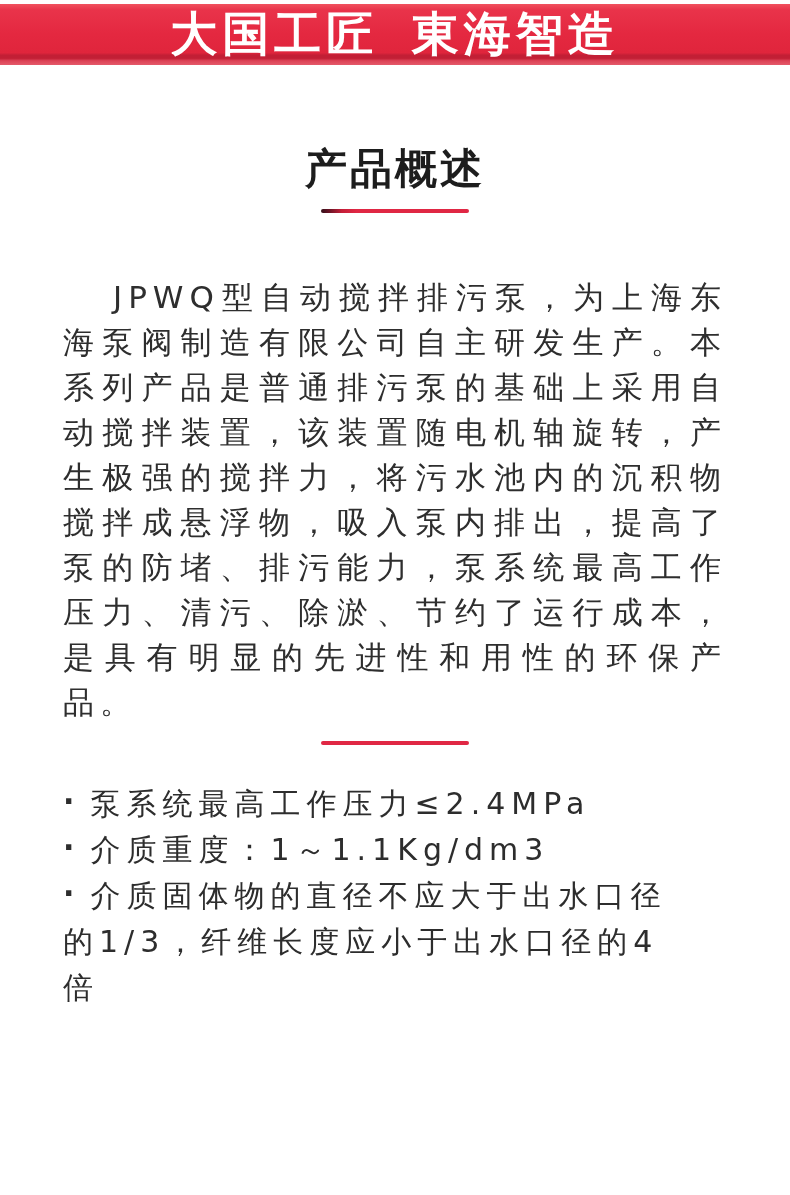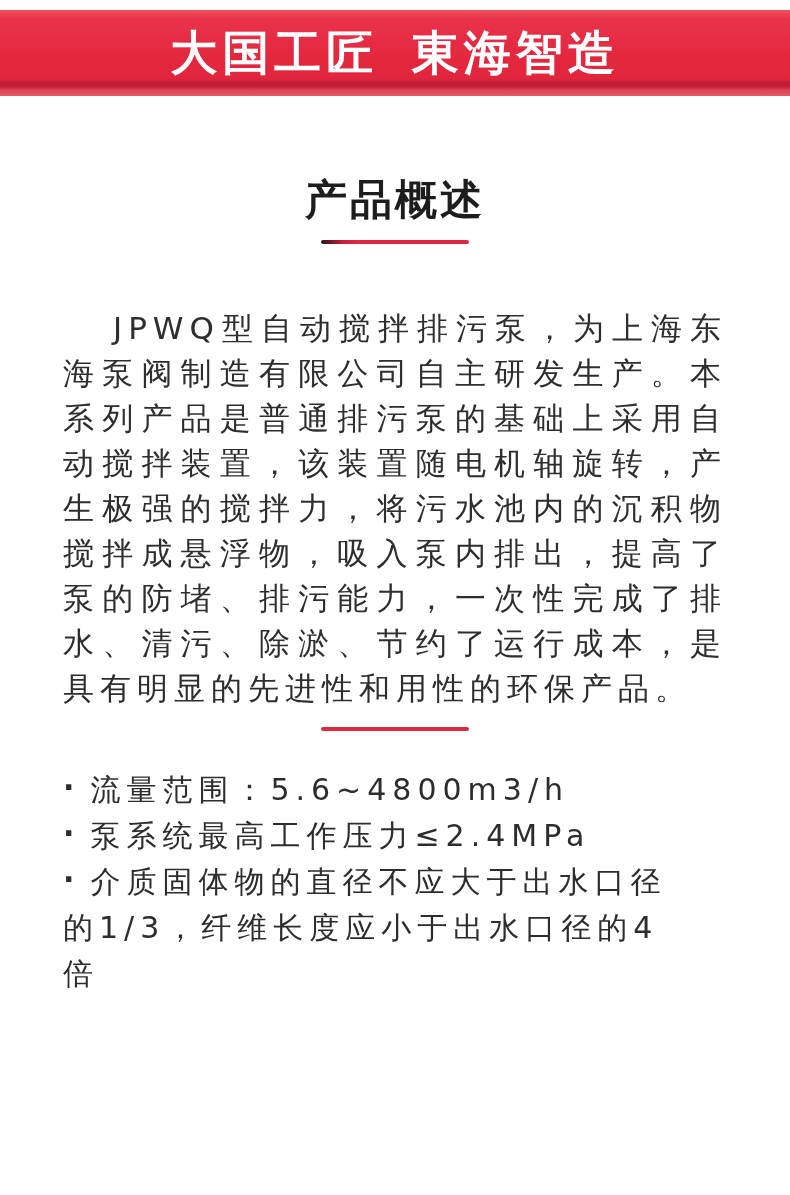--- a/index.html
+++ b/index.html
@@ -5,22 +5,22 @@
   * { margin: 0; padding: 0; box-sizing: border-box; }
   html, body {
     width: 790px;
     background: #ffffff;
     font-family: "DejaVu Sans", "Liberation Sans", sans-serif;
   }
   body { height: 1195px; overflow: hidden; }
 
   
   .banner {
-    margin-top: 10px;
-    height: 86px;
+    margin-top: 4px;
+    height: 61px;
     display: flex;
     align-items: center;
     justify-content: center;
     background: linear-gradient(180deg,
       #f0515e 0%,
       #e9334a 10%,
       #e42840 50%,
       #e0253c 80%,
       #c21f35 84%,
       #c21f35 89%,
@@ -97,32 +97,32 @@
 
 <header class="banner">
   <span class="banner-title">大国工匠 東海智造</span>
 </header>
 
 <main>
 
   <section>
     <h1 class="section-heading">产品概述</h1>
     <div class="heading-underline smudged"></div>
-    <p class="overview-paragraph">JPWQ型自动搅拌排污泵，为上海东海泵阀制造有限公司自主研发生产。本系列产品是普通排污泵的基础上采用自动搅拌装置，该装置随电机轴旋转，产生极强的搅拌力，将污水池内的沉积物搅拌成悬浮物，吸入泵内排出，提高了泵的防堵、排污能力，一次性完成了排水、清污、除淤、节约了运行成本，是具有明显的先进性和用性的环保产品。</p>
+    <p class="overview-paragraph">JPWQ型自动搅拌排污泵，为上海东海泵阀制造有限公司自主研发生产。本系列产品是普通排污泵的基础上采用自动搅拌装置，该装置随电机轴旋转，产生极强的搅拌力，将污水池内的沉积物搅拌成悬浮物，吸入泵内排出，提高了泵的防堵、排污能力，泵系统最高工作压力、清污、除淤、节约了运行成本，是具有明显的先进性和用性的环保产品。</p>
   </section>
 
   <section>
     <div class="heading-underline"></div>
 
     <ul class="conditions-list">
       <li>
-        <span class="bullet-dot">·</span><span>流量范围：5.6~4800m3/h</span>
+        <span class="bullet-dot">·</span><span>泵系统最高工作压力≤2.4MPa</span>
       </li>
       <li>
-        <span class="bullet-dot">·</span><span>泵系统最高工作压力≤2.4MPa</span>
+        <span class="bullet-dot">·</span><span>介质重度：1～1.1Kg/dm3</span>
       </li>
       <li>
         <span class="bullet-dot">·</span><span>介质固体物的直径不应大于出水口径的1/3，纤维长度应小于出水口径的4倍</span>
       </li>
     </ul>
   </section>
 
 </main>
 
 </body></html>

